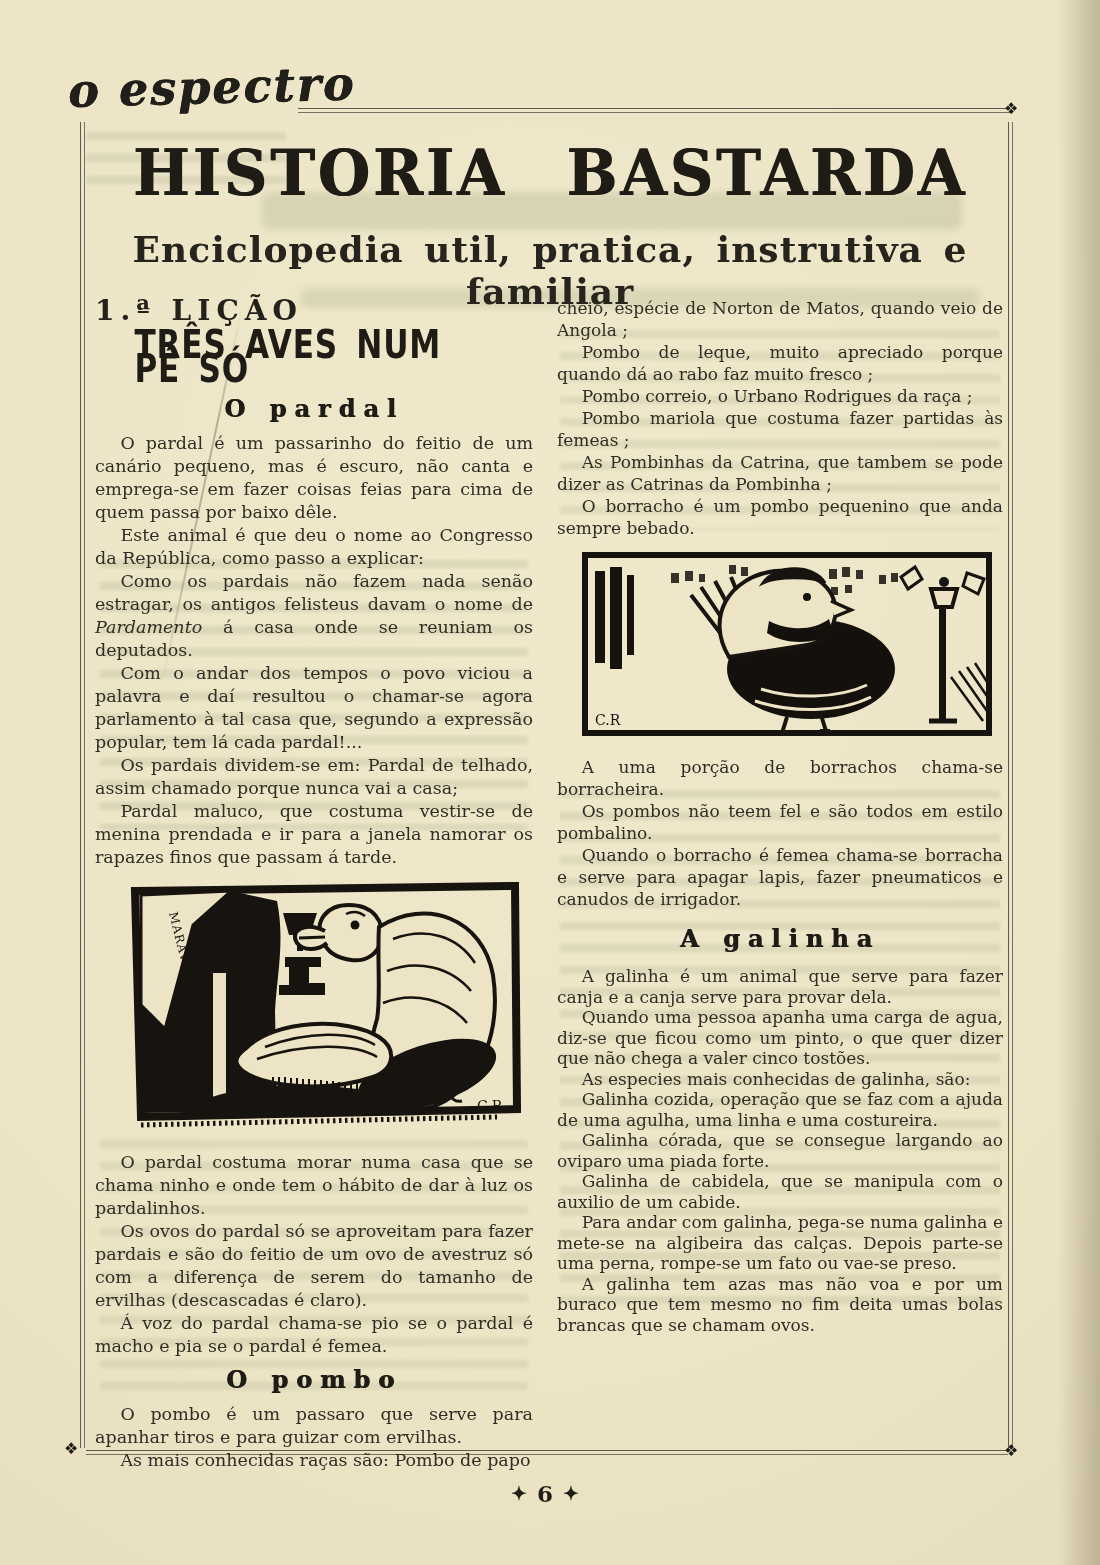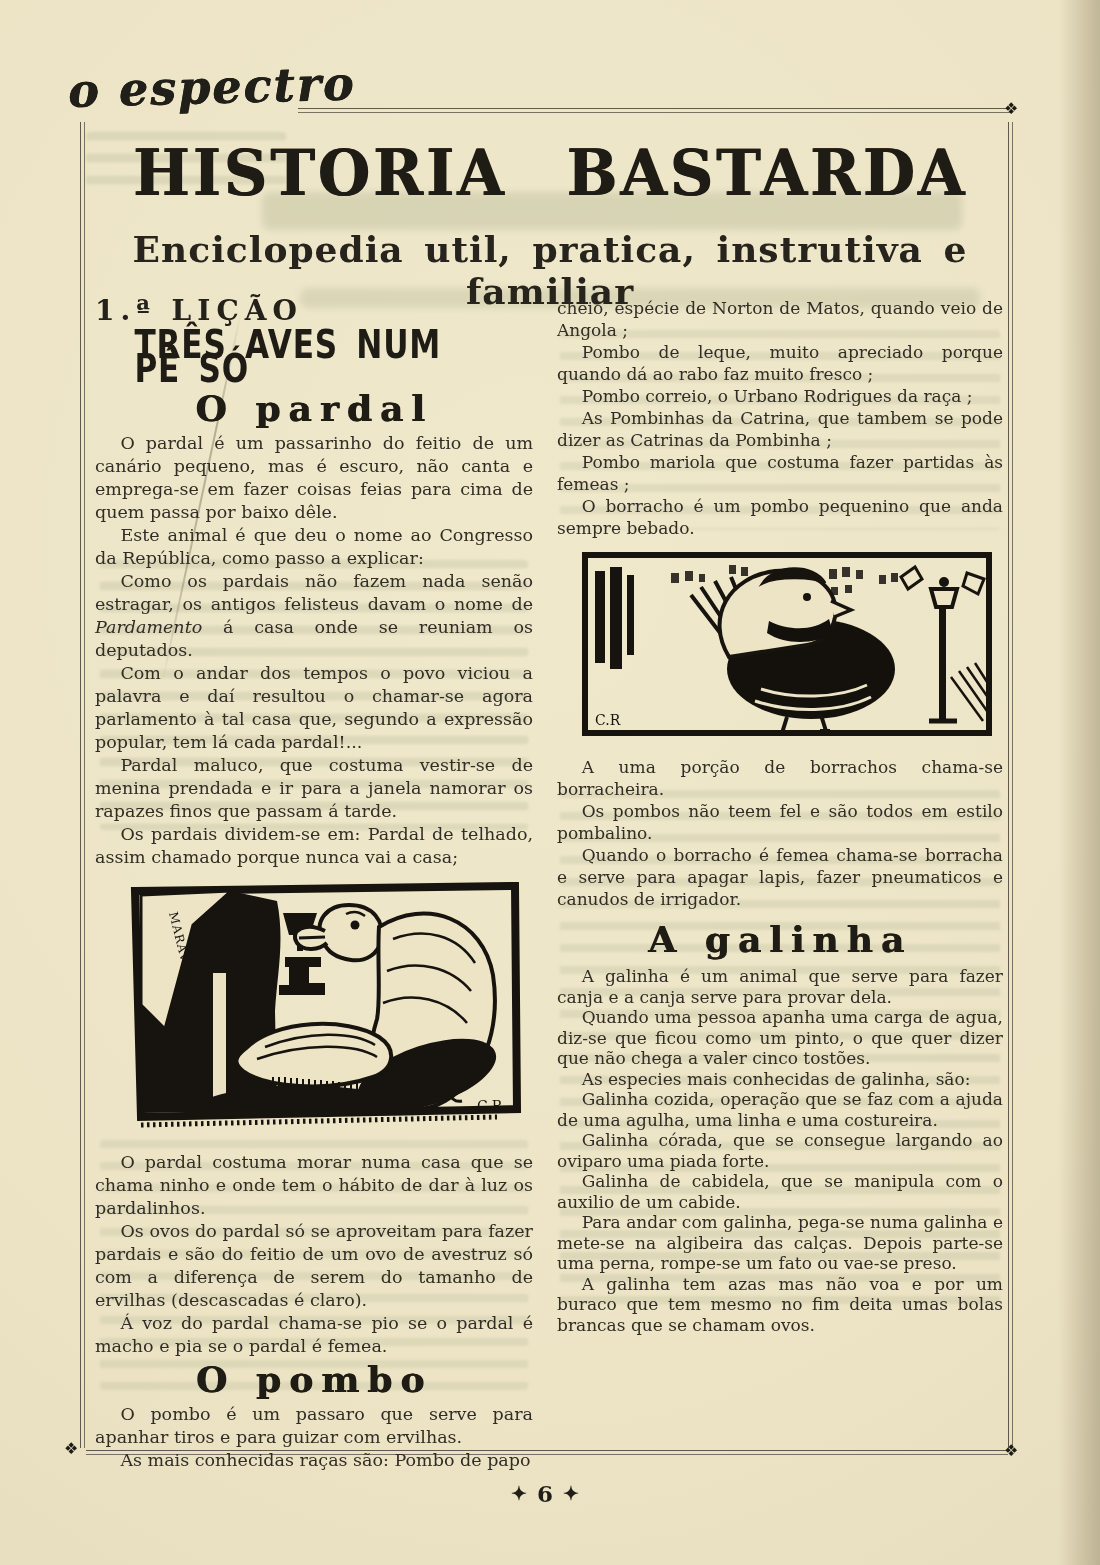--- a/index.html
+++ b/index.html
@@ -47,21 +47,21 @@
   .h-lesson {
     text-align:left; text-indent:0 !important; font-weight:bold;
     font-size:28px; letter-spacing:6px; margin:2px 0 12px !important; color:#24211b;
   }
   .h-aves {
     text-align:left; margin:4px 0 6px; color:#1f1c16;
     font-family:"DejaVu Sans","Liberation Sans",sans-serif; font-weight:bold;
   }
   .h-aves span { display:inline-block; font-size:38px; transform:scale(.82,1.05); letter-spacing:1px; word-spacing:8px; }
   .h-section {
-    text-align:center; font-weight:bold; font-size:36px; letter-spacing:8px;
+    text-align:center; font-weight:bold; font-size:24px; letter-spacing:8px;
     margin:10px 0 12px; color:#1f1c16; text-shadow:0.8px 0 0 currentColor;
   }
   .h-section.galinha { margin:18px 0 16px; }
   em.oldstyle { }
   
   .figure { margin:10px 0; text-indent:0; }
   .fig-left  { margin-left:30px; }
   .fig-right { margin-left:22px; }
   .fig-svg text { font-family:"DejaVu Serif",serif; fill:#17130e; }
   
@@ -111,22 +111,22 @@
 
 <div class="col col-left">
   <p class="h-lesson">1.ª LIÇÃO</p>
   <div class="h-aves"><span>TRÊS AVES NUM PÉ SÓ</span></div>
   <div class="h-section">O pardal</div>
 
   <p>O pardal é um passarinho do feitio de um canário pequeno, mas é escuro, não canta e emprega-se em fazer coisas feias para cima de quem passa por baixo dêle.</p>
   <p>Este animal é que deu o nome ao Congresso da República, como passo a explicar:</p>
   <p><span>Como os pardais não fazem nada senão estragar, os antigos felisteus davam o nome de </span><em class="oldstyle">Pardamento</em><span> á casa onde se reuniam os deputados.</span></p>
   <p>Com o andar dos tempos o povo viciou a palavra e daí resultou o chamar-se agora parlamento à tal casa que, segundo a expressão popular, tem lá cada pardal!...</p>
+  <p>Os pardais dividem-se em: Pardal de telhado, assim chamado porque nunca vai a casa;</p>
   <p>Pardal maluco, que costuma vestir-se de menina prendada e ir para a janela namorar os rapazes finos que passam á tarde.</p>
-  <p>Os pardais dividem-se em: Pardal de telhado, assim chamado porque nunca vai a casa;</p>
 
   <div class="figure fig-left">
     <svg class="fig-svg" viewBox="0 0 400 256" width="400" height="256">
       <path d="M10 12 L390 7 L392 230 L16 238 Z" fill="none" stroke="#17130e" stroke-width="8"></path>
       <path d="M16 246 L372 238" stroke="#17130e" stroke-width="5" fill="none" stroke-dasharray="2.5 3.5"></path>
 
       <path d="M16 16 L106 12 L68 46 L40 150 L16 126 Z" fill="#ece4c5" stroke="#17130e" stroke-width="3"></path>
       <text x="0" y="0" font-size="12" letter-spacing="1" transform="translate(44 34) rotate(76)">MARAVITA!</text>
 
       <path d="M16 126 L40 150 L68 46 L106 12 L152 22 C160 62 152 96 150 132 L152 232 L16 234 Z" fill="#17130e"></path>
@@ -162,22 +162,22 @@
 
   <div class="h-section">O pombo</div>
   <p>O pombo é um passaro que serve para apanhar tiros e para guizar com ervilhas.</p>
   <p>As mais conhecidas raças são: Pombo de papo</p>
 </div>
 
 <div class="col col-right">
   <p class="cont">cheio, espécie de Norton de Matos, quando veio de Angola ;</p>
   <p>Pombo de leque, muito apreciado porque quando dá ao rabo faz muito fresco ;</p>
   <p>Pombo correio, o Urbano Rodrigues da raça ;</p>
+  <p>Pombo mariola que costuma fazer partidas às femeas ;</p>
   <p>As Pombinhas da Catrina, que tambem se pode dizer as Catrinas da Pombinha ;</p>
-  <p>Pombo mariola que costuma fazer partidas às femeas ;</p>
   <p>O borracho é um pombo pequenino que anda sempre bebado.</p>
 
   <div class="figure fig-right">
     <svg class="fig-svg" viewBox="0 0 416 192" width="416" height="192">
       <rect x="6" y="6" width="404" height="178" fill="none" stroke="#17130e" stroke-width="6"></rect>
 
       <rect x="16" y="22" width="10" height="92" fill="#17130e"></rect>
       <rect x="31" y="18" width="12" height="102" fill="#17130e"></rect>
       <rect x="48" y="26" width="7" height="80" fill="#17130e"></rect>
       <g fill="#17130e" opacity=".85">

